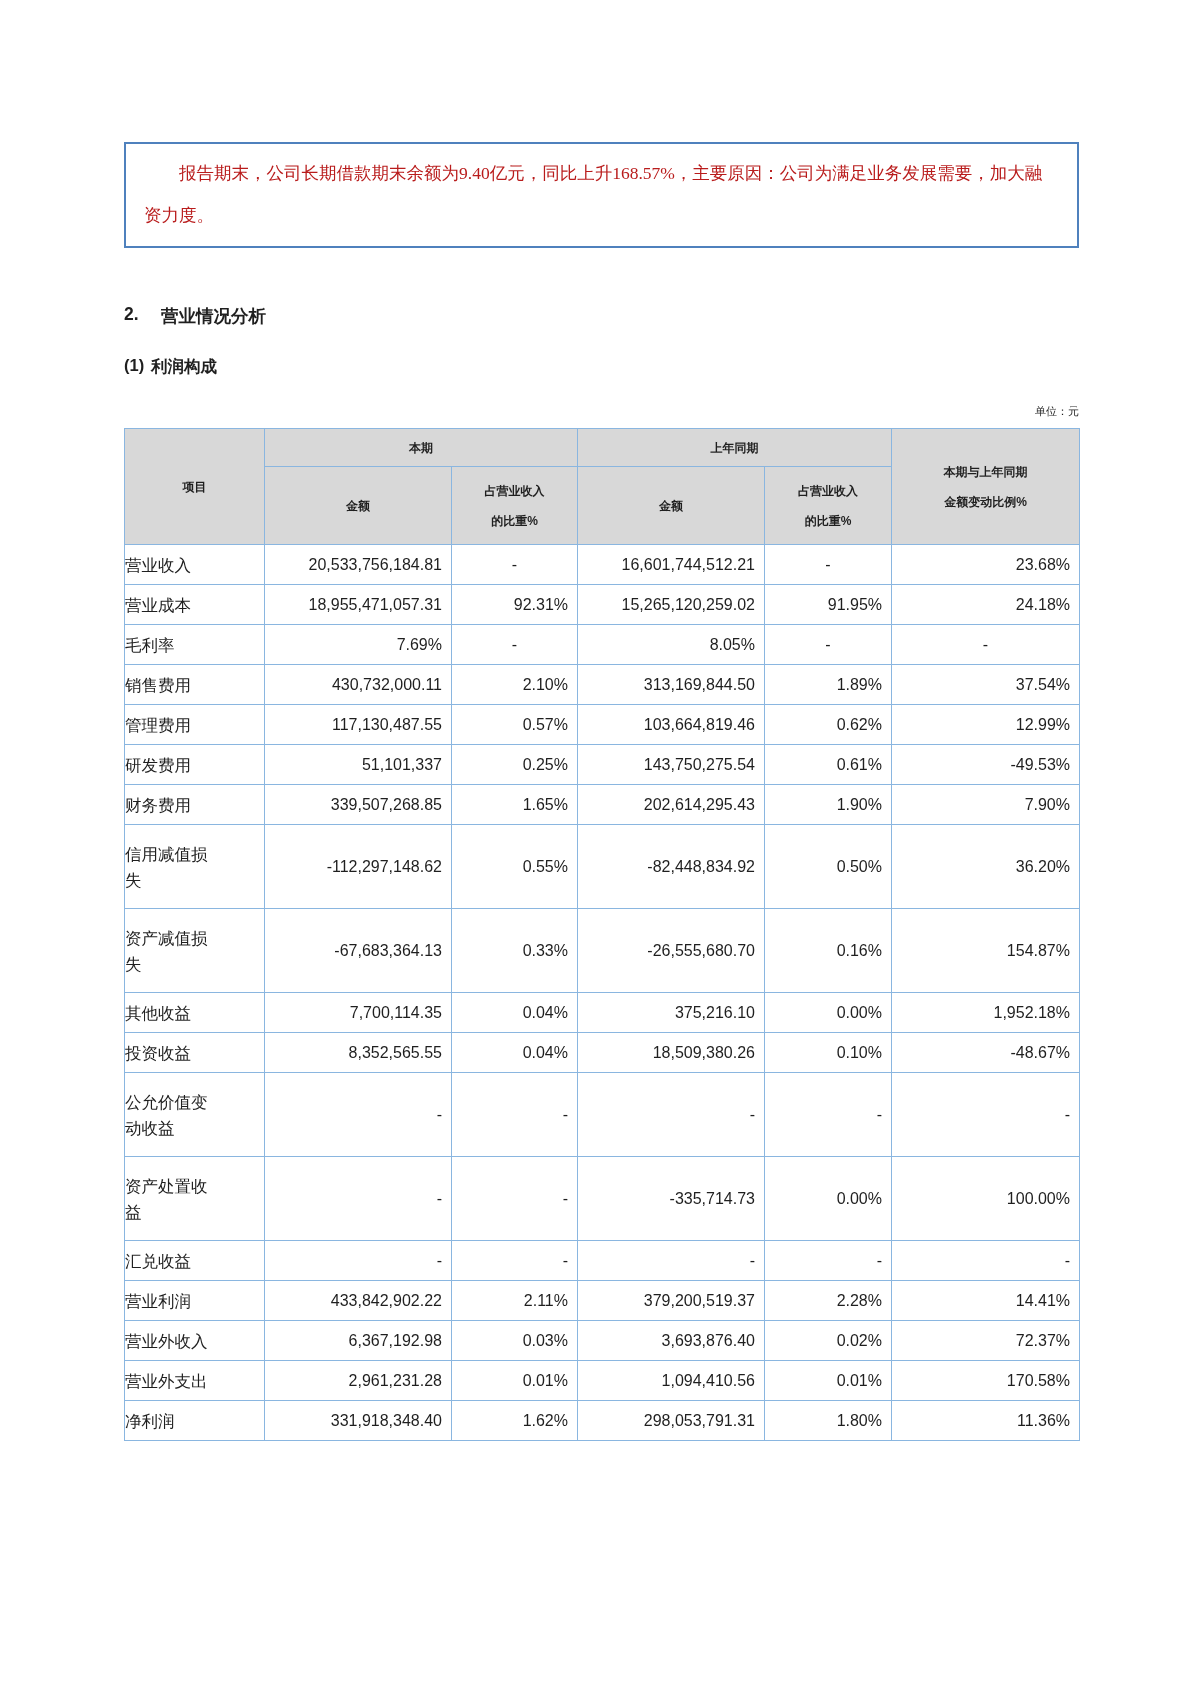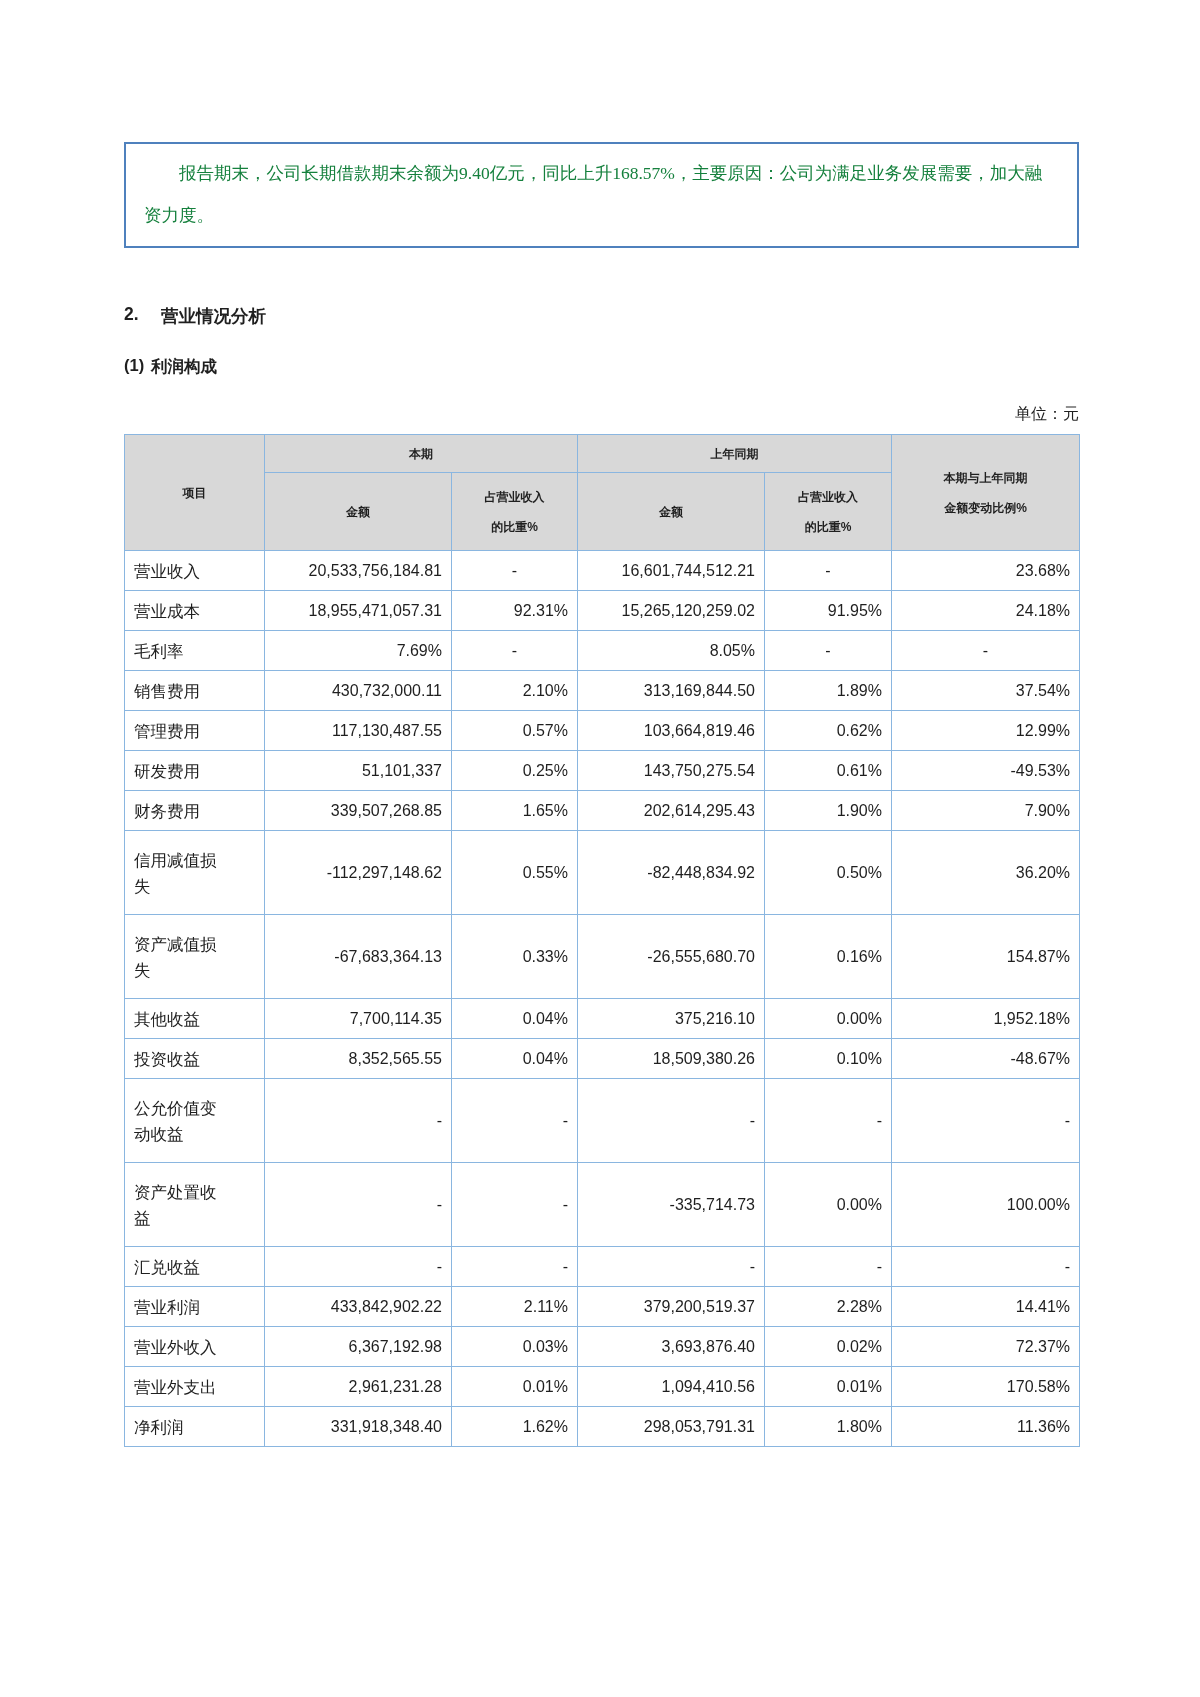--- a/index.html
+++ b/index.html
@@ -20,42 +20,42 @@
     position:absolute;left:124px;top:0;width:955px;
   }
   
   .note-box{
     margin-top:142px;
     border:2px solid var(--box-border);
     padding:8px 18px 10px 18px;
     font-family:"Liberation Serif",serif;
     font-size:17.5px;
     line-height:42px;
-    color:#15803d;
+    color:#b91c1c;
   }
   .note-box p{text-indent:2em;}
   
   .h2{
     margin-top:56px;
     font-size:17.5px;font-weight:bold;
     display:flex;
   }
   .h2 .num{width:37px;}
   .h3{
     margin-top:28px;
     font-size:16.5px;font-weight:bold;
     display:flex;
   }
   .h3 .num{width:27px;}
   
   .unit-line{
     margin-top:26px;margin-bottom:9px;
     text-align:right;
     font-family:"Liberation Serif",serif;
-    font-size:16px;
+    font-size:11px;
   }
   
   table{
     width:955px;
     border-collapse:collapse;
     table-layout:fixed;
     font-size:16px;
   }
   col.c-item{width:140px;}
   col.c-amt1{width:187px;}
@@ -74,21 +74,20 @@
     font-weight:600;
     font-size:12px;
     line-height:30px;
   }
   tr.head1 th{height:38px;}
   tr.head2 th{height:78px;}
   tbody tr{height:40px;}
   tbody tr.tall{height:84px;}
   td.lbl{
     text-align:left;
-    padding-left:9px;
     font-size:16.5px;
     line-height:26px;
   }
   td.lbl span{display:inline-block;max-width:97px;}
   td.num{text-align:right;padding-right:9px;}
   td.ctr{text-align:center;}
   
   .page-number{
     margin-top:96px;
     text-align:center;

